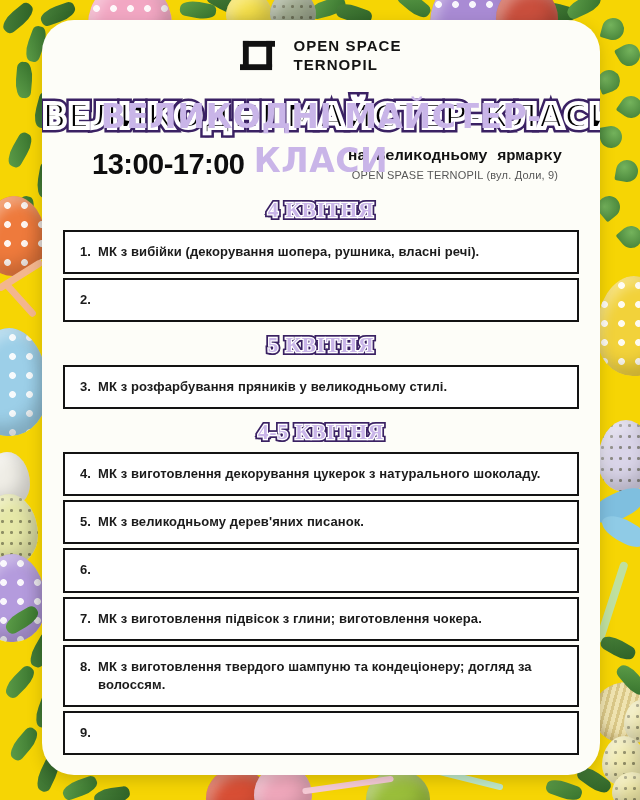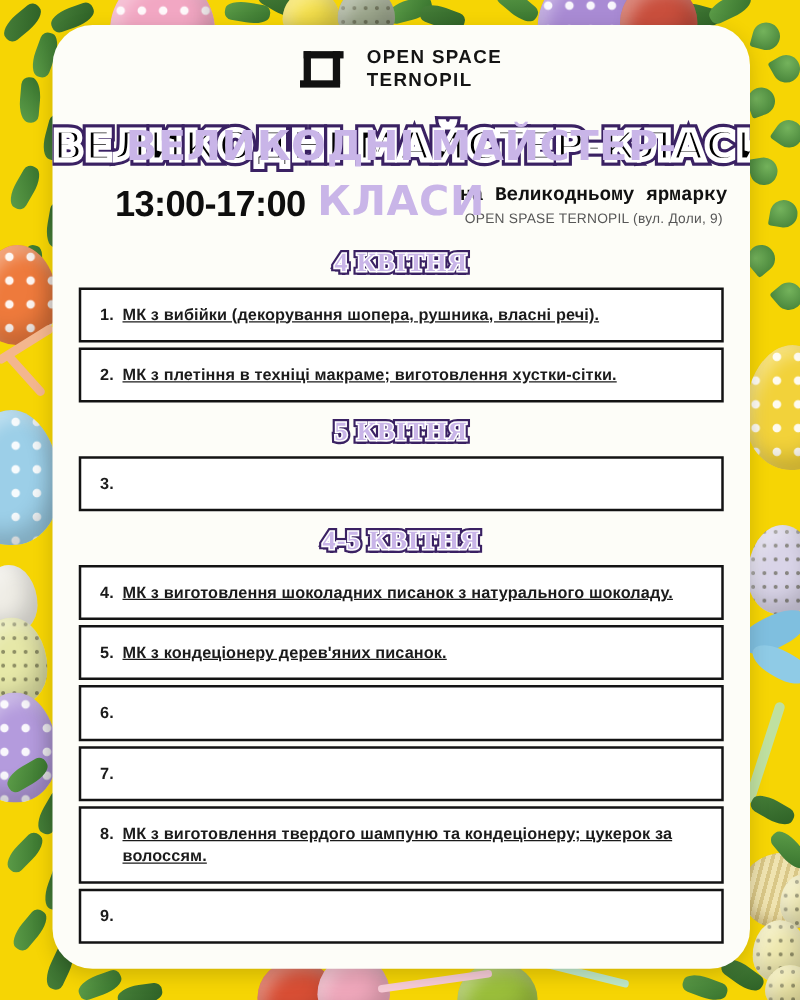--- a/index.html
+++ b/index.html
@@ -70,41 +70,41 @@
   .bubble .l{position:absolute;left:0;top:0;width:100%;white-space:nowrap;}
   .bubble .front{position:relative;color:#C9B5E8;}
   .title-bubble{font-size:33px;height:44px;line-height:44px;letter-spacing:0.5px;margin-top:20px;}
   .title-bubble .back{-webkit-text-stroke:9px #3A2163;text-shadow:0 4px 0 #3A2163;}
   .title-bubble .mid{-webkit-text-stroke:4px #FFFFFF;}
   .head-bubble{font-size:21px;height:27px;line-height:27px;letter-spacing:1px;}
   .head-bubble .back{-webkit-text-stroke:6px #3A2163;text-shadow:0 3px 0 #3A2163;}
   .head-bubble .mid{-webkit-text-stroke:2.5px #FFFFFF;}
 
   
-  .meta{display:flex;justify-content:space-between;align-items:flex-start;margin-top:6px;padding:0 18px 0 50px;}
+  .meta{display:flex;justify-content:space-between;align-items:flex-start;margin-top:6px;padding:0 38px 0 50px;}
   .time{font-size:29px;font-weight:800;letter-spacing:-0.5px;color:#0E0E0E;padding-top:3px;}
   .venue{text-align:center;padding-top:2px;}
   .venue-main{font-size:15.5px;font-weight:700;color:#111111;font-family:Liberation Mono, monospace;}
   .venue-sub{font-size:11px;color:#575757;margin-top:4px;letter-spacing:0.2px;}
 
   
   .sec-head{margin:10px 0 6px;font-family:Liberation Serif, serif;}
   .sec-head.first{margin-top:16px;}
   .mk-box{
     box-sizing:border-box;
     width:516px;margin:0 auto 4px;
     border:2px solid #131313;
     background:#FFFFFF;
     padding:11px 15px;
     font-size:13px;font-weight:700;line-height:1.4;
     color:#1B1B1B;letter-spacing:0.1px;
     display:flex;
   }
   .mk-num{flex:0 0 auto;min-width:18px;}
-  .mk-text{flex:1;text-decoration:underline;}
+  .mk-text{flex:1;}
 </style>
 </head>
 <body>
 
 <div class="deco" style="left:0;top:0;width:640px;height:800px;">
 
   <div class="leaf dark" style="left:0px;top:10px;transform:rotate(-40deg);"></div>
   <div class="leaf" style="left:18px;top:36px;transform:rotate(-70deg);"></div>
   <div class="leaf dark" style="left:40px;top:6px;transform:rotate(-20deg);"></div>
   <div class="leaf" style="left:6px;top:72px;transform:rotate(-85deg);"></div>
@@ -208,52 +208,53 @@
     <span class="l back">4 КВІТНЯ</span>
     <span class="l mid">4 КВІТНЯ</span>
     <span class="front">4 КВІТНЯ</span>
   </div>
   <div class="mk-box">
     <span class="mk-num">1.</span>
     <span class="mk-text">МК з вибійки (декорування шопера, рушника, власні речі).</span>
   </div>
   <div class="mk-box">
     <span class="mk-num">2.</span>
-    <span class="mk-text">МК з плетіння в техніці макраме; виготовлення хустки-сітки.</span>
   </div>
 
   <div class="sec-head bubble head-bubble">
     <span class="l back">5 КВІТНЯ</span>
     <span class="l mid">5 КВІТНЯ</span>
     <span class="front">5 КВІТНЯ</span>
   </div>
   <div class="mk-box">
     <span class="mk-num">3.</span>
+    <span class="mk-text">МК з розфарбування пряників у великодньому стилі.</span>
   </div>
 
   <div class="sec-head bubble head-bubble">
     <span class="l back">4-5 КВІТНЯ</span>
     <span class="l mid">4-5 КВІТНЯ</span>
     <span class="front">4-5 КВІТНЯ</span>
   </div>
   <div class="mk-box">
     <span class="mk-num">4.</span>
-    <span class="mk-text">МК з виготовлення шоколадних писанок з натурального шоколаду.</span>
+    <span class="mk-text">МК з виготовлення декорування цукерок з натурального шоколаду.</span>
   </div>
   <div class="mk-box">
     <span class="mk-num">5.</span>
-    <span class="mk-text">МК з кондеціонеру дерев'яних писанок.</span>
+    <span class="mk-text">МК з великодньому дерев'яних писанок.</span>
   </div>
   <div class="mk-box">
     <span class="mk-num">6.</span>
   </div>
   <div class="mk-box">
     <span class="mk-num">7.</span>
+    <span class="mk-text">МК з виготовлення підвісок з глини; виготовлення чокера.</span>
   </div>
   <div class="mk-box">
     <span class="mk-num">8.</span>
-    <span class="mk-text">МК з виготовлення твердого шампуню та кондеціонеру; цукерок за волоссям.</span>
+    <span class="mk-text">МК з виготовлення твердого шампуню та кондеціонеру; догляд за волоссям.</span>
   </div>
   <div class="mk-box">
     <span class="mk-num">9.</span>
   </div>
 
 </div>
 
 </body></html>

